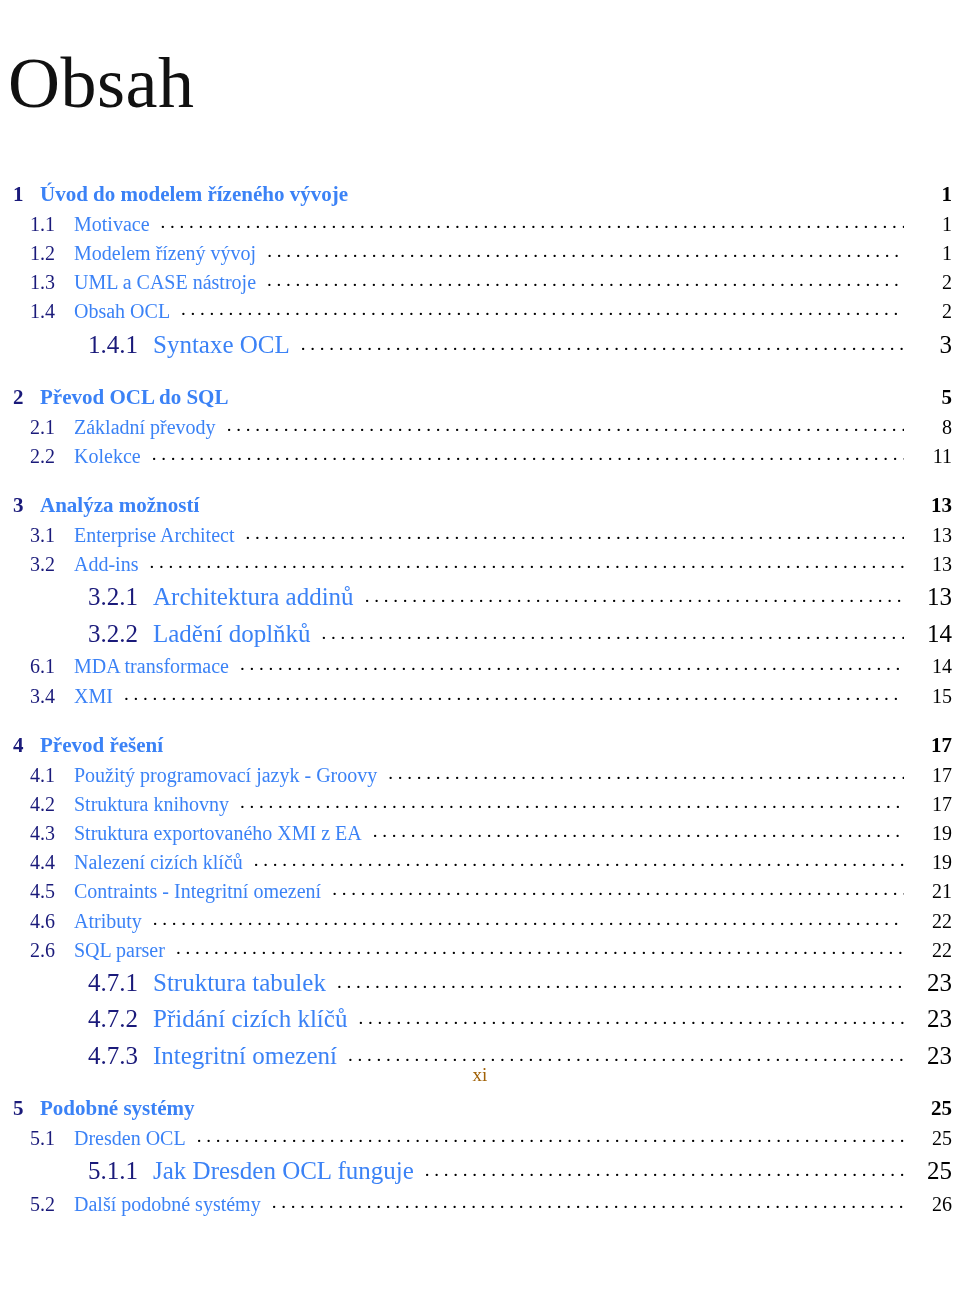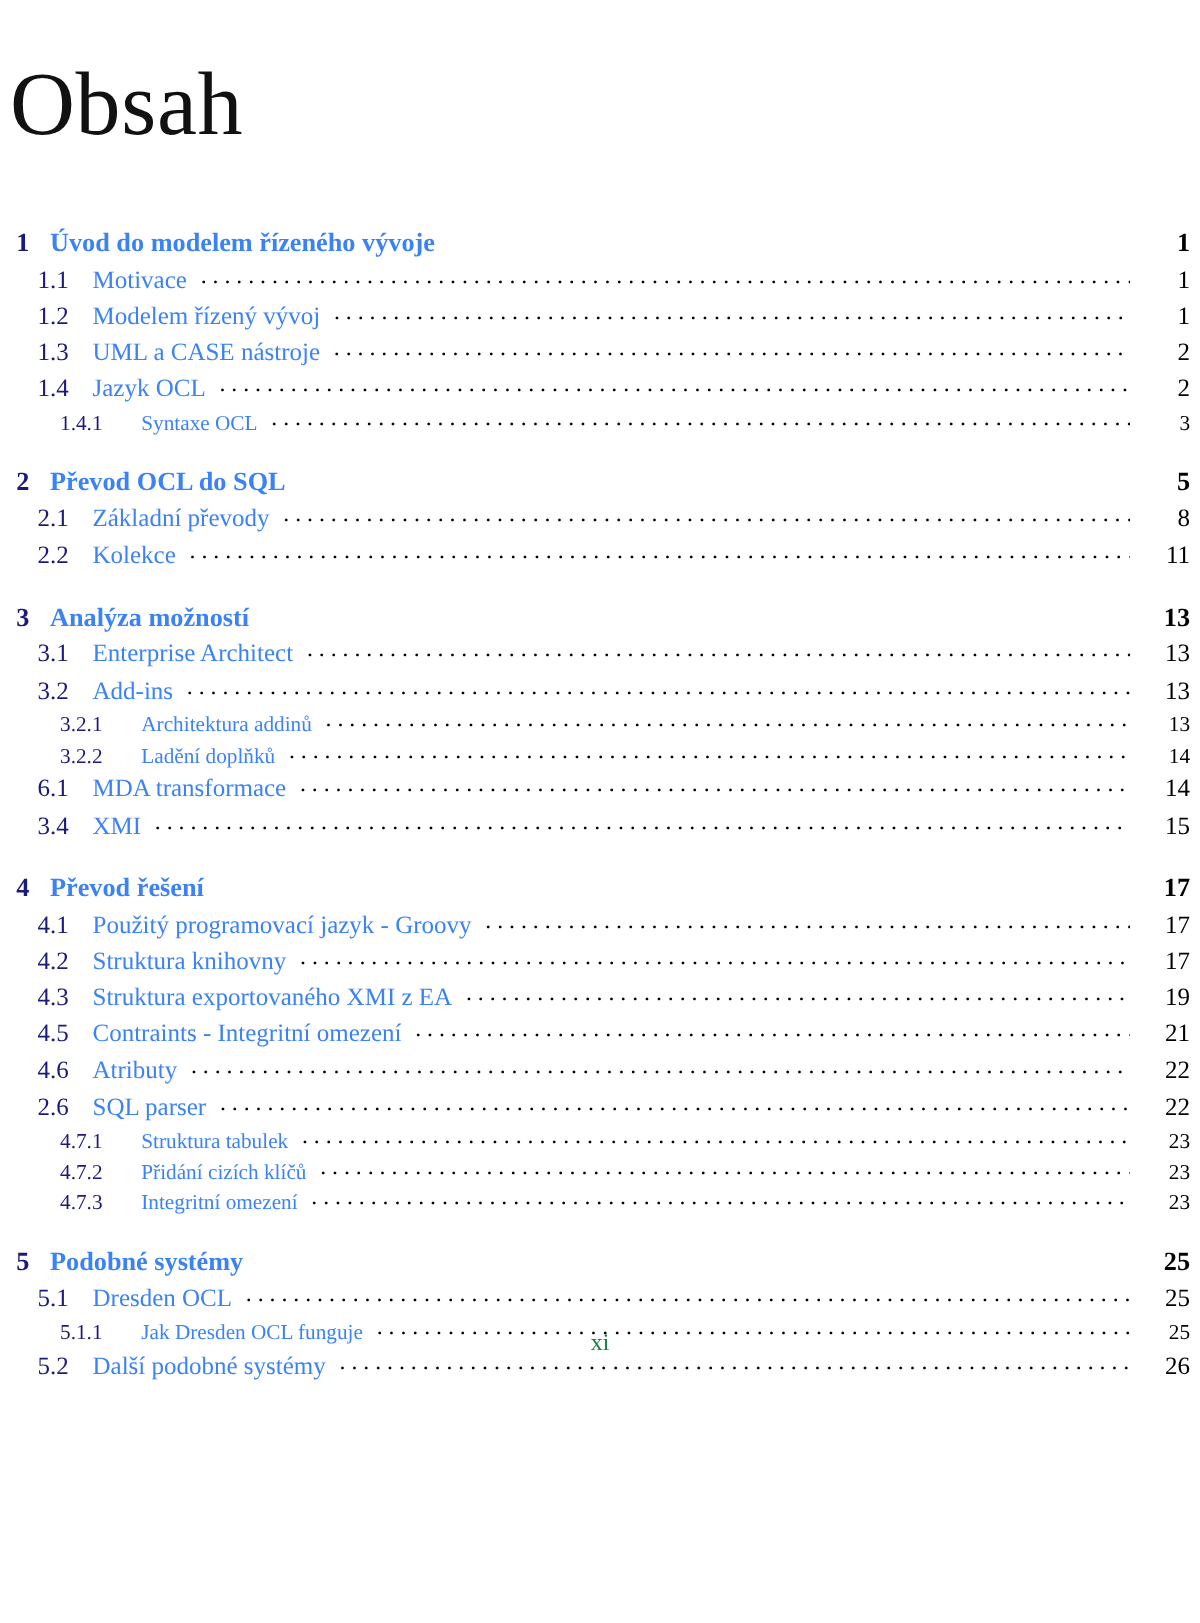--- a/index.html
+++ b/index.html
@@ -110,36 +110,36 @@
     font-size: 20px;
     padding-left: 30px;
     padding-right: 8px;
     line-height: 1.46;
   }
   .lvl-section .num { width: 44px; }
 
   
   .lvl-subsection {
     font-weight: normal;
-    font-size: 17px;
-    padding-left: 48px;
+    font-size: 25px;
+    padding-left: 88px;
     padding-right: 8px;
     line-height: 1.46;
   }
   .lvl-subsection .num { width: 65px; }
 
   
   .folio {
     position: absolute;
     left: 0;
     right: 0;
     bottom: 18px;
     text-align: center;
     font-size: 19px;
-    color: #15803d;
+    color: #a16207;
   }
 </style>
 </head>
 <body>
 
 <div class="page">
 
   <h1 class="toc-title">Obsah</h1>
 
   <div class="toc-list" id="toc-list">
@@ -161,21 +161,21 @@
         <span class="pageno">1</span>
       </div>
       <div class="toc-entry lvl-section">
         <span class="num">1.3</span>
         <span class="title-txt">UML a CASE nástroje</span>
         <span class="leader"></span>
         <span class="pageno">2</span>
       </div>
       <div class="toc-entry lvl-section">
         <span class="num">1.4</span>
-        <span class="title-txt">Jazyk OCL</span>
+        <span class="title-txt">Obsah OCL</span>
         <span class="leader"></span>
         <span class="pageno">2</span>
       </div>
       <div class="toc-entry lvl-subsection">
         <span class="num">1.4.1</span>
         <span class="title-txt">Syntaxe OCL</span>
         <span class="leader"></span>
         <span class="pageno">3</span>
       </div>
       <div class="toc-entry lvl-chapter">
@@ -253,20 +253,26 @@
         <span class="leader"></span>
         <span class="pageno">17</span>
       </div>
       <div class="toc-entry lvl-section">
         <span class="num">4.3</span>
         <span class="title-txt">Struktura exportovaného XMI z EA</span>
         <span class="leader"></span>
         <span class="pageno">19</span>
       </div>
       <div class="toc-entry lvl-section">
+        <span class="num">4.4</span>
+        <span class="title-txt">Nalezení cizích klíčů</span>
+        <span class="leader"></span>
+        <span class="pageno">19</span>
+      </div>
+      <div class="toc-entry lvl-section">
         <span class="num">4.5</span>
         <span class="title-txt">Contraints - Integritní omezení</span>
         <span class="leader"></span>
         <span class="pageno">21</span>
       </div>
       <div class="toc-entry lvl-section">
         <span class="num">4.6</span>
         <span class="title-txt">Atributy</span>
         <span class="leader"></span>
         <span class="pageno">22</span>

